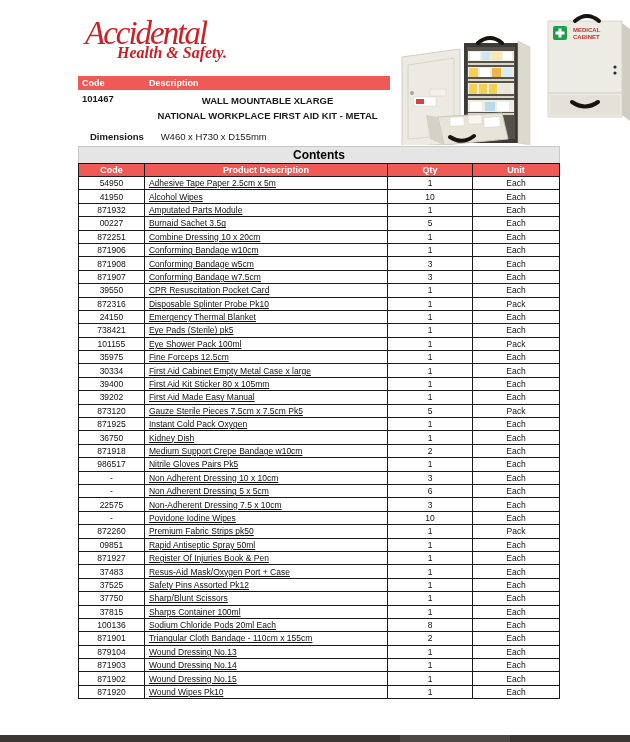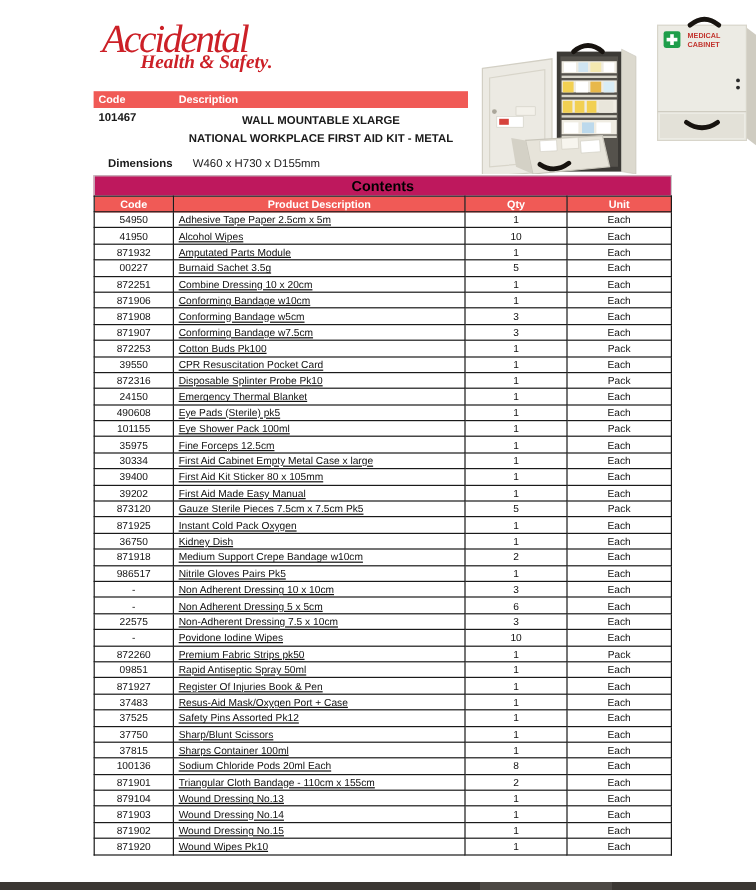--- a/index.html
+++ b/index.html
@@ -26,21 +26,21 @@
   .mt-row .mt-code-val { width:67px; padding-left:4px; font-weight:bold; font-size:9.5px; }
   .mt-row .mt-desc-val { flex:1; text-align:center; font-weight:bold; font-size:9.5px; line-height:15px; }
 
   
   .dims { position:absolute; left:78px; top:131px; font-size:9.5px;margin-left:12px; }
   .dims .dlabel { font-weight:bold; display:inline-block; width:68px; }
   .dims .dvalue { display:inline-block; }
 
   
   .contents { position:absolute; left:78px; top:146px; width:482px; }
-  .contents-title { background:#be185d; border:1px solid #c8c8c8; border-bottom:none;
+  .contents-title { background:#e5e5e5; border:1px solid #c8c8c8; border-bottom:none;
                     text-align:center; font-weight:bold; font-size:12px; height:17px; line-height:17px; color:#000; }
   table.ctable { width:100%; border-collapse:collapse; table-layout:fixed; font-size:8.5px; }
   table.ctable th { background:#f05a56; color:#ffffff; font-weight:bold; font-size:9px;
                     border:1px solid #1a1a1a; height:13px; padding:0 3px; }
   table.ctable td { border:1px solid #1a1a1a; height:13.4px; padding:0 4px; overflow:hidden;
                     white-space:nowrap; color:#111; }
   table.ctable col.c-code { width:13.7%; }
   table.ctable col.c-desc { width:50.6%; }
   table.ctable col.c-qty  { width:17.6%; }
   table.ctable col.c-unit { width:18.1%; }
@@ -214,45 +214,39 @@
             <td class="cell-qty">3</td>
             <td class="cell-unit">Each</td>
           </tr>
           <tr>
             <td class="cell-code">871907</td>
             <td class="cell-desc">Conforming Bandage w7.5cm</td>
             <td class="cell-qty">3</td>
             <td class="cell-unit">Each</td>
           </tr>
           <tr>
-            <td class="cell-code">872253</td>
-            <td class="cell-desc">Cotton Buds Pk100</td>
-            <td class="cell-qty">1</td>
-            <td class="cell-unit">Pack</td>
-          </tr>
-          <tr>
             <td class="cell-code">39550</td>
             <td class="cell-desc">CPR Resuscitation Pocket Card</td>
             <td class="cell-qty">1</td>
             <td class="cell-unit">Each</td>
           </tr>
           <tr>
             <td class="cell-code">872316</td>
             <td class="cell-desc">Disposable Splinter Probe Pk10</td>
             <td class="cell-qty">1</td>
             <td class="cell-unit">Pack</td>
           </tr>
           <tr>
             <td class="cell-code">24150</td>
             <td class="cell-desc">Emergency Thermal Blanket</td>
             <td class="cell-qty">1</td>
             <td class="cell-unit">Each</td>
           </tr>
           <tr>
-            <td class="cell-code">490608</td>
+            <td class="cell-code">738421</td>
             <td class="cell-desc">Eye Pads (Sterile) pk5</td>
             <td class="cell-qty">1</td>
             <td class="cell-unit">Each</td>
           </tr>
           <tr>
             <td class="cell-code">101155</td>
             <td class="cell-desc">Eye Shower Pack 100ml</td>
             <td class="cell-qty">1</td>
             <td class="cell-unit">Pack</td>
           </tr>

